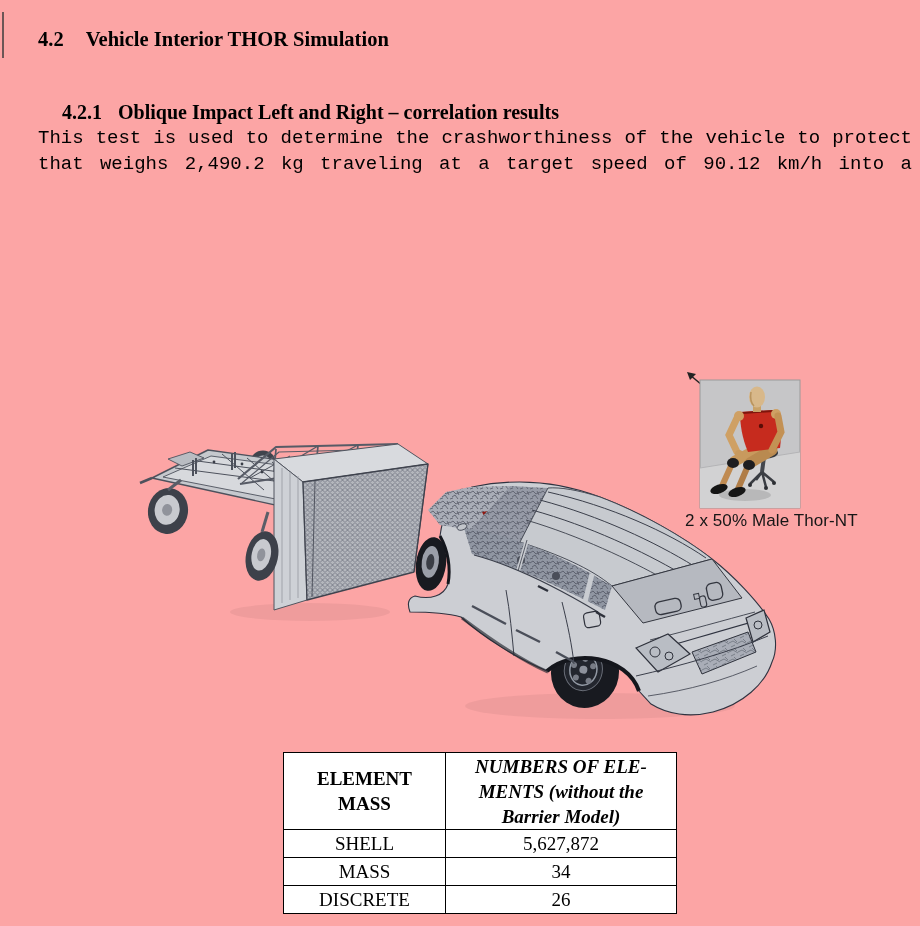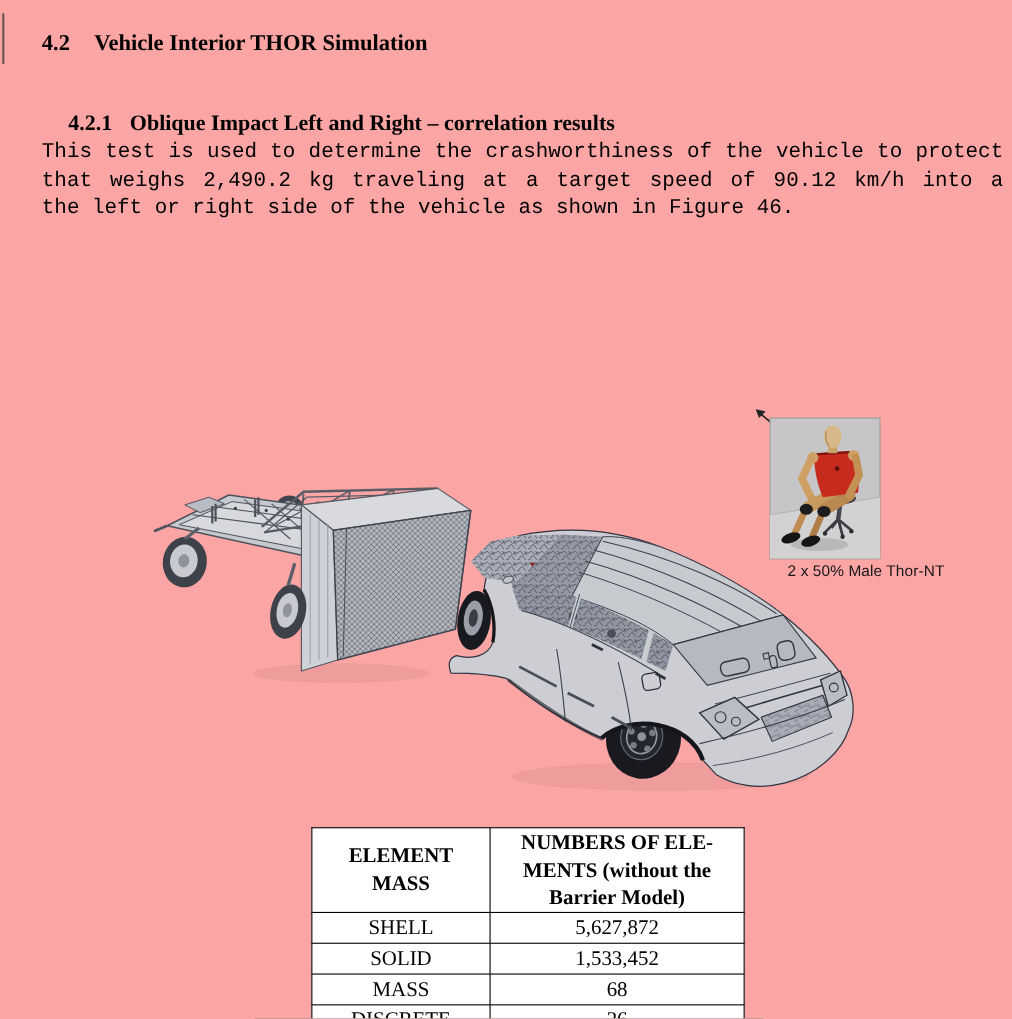--- a/index.html
+++ b/index.html
@@ -27,43 +27,43 @@
   .jline{
     display:block;height:25.5px;line-height:25.5px;overflow:hidden;
     text-align:justify;text-align-last:justify;
     white-space:normal;
   }
   .jline.last{text-align-last:left;}
   #para1{top:126px;font-family:Liberation Mono, monospace;}
   #para2{top:280px;}
   #figure-area{position:absolute;left:0;top:360px;width:920px;height:395px;}
   #figure-caption{
-    position:absolute;left:716px;top:511px;
+    position:absolute;left:685px;top:511px;
     font-family:"Liberation Sans", sans-serif;
-    font-size:14px;color:#161616;letter-spacing:0.1px;
+    font-size:17px;color:#161616;letter-spacing:0.1px;
     white-space:nowrap;
   }
   #elements-table-wrap{position:absolute;left:283px;top:752px;}
   table.elements{
     border-collapse:collapse;table-layout:fixed;
     font-family:"Liberation Serif", serif;color:#000;
     background:#fff;
   }
   table.elements td{
     border:1.5px solid #000;
     text-align:center;vertical-align:middle;
     padding:0 2px;
   }
   table.elements .hdr{
     font-weight:bold;font-size:19px;line-height:25px;
     white-space:pre-line;height:76px;
   }
   table.elements .cell{font-size:19px;height:27px;line-height:27px;}
   .col-type{width:157px;}
-  .col-num{width:226px;}
+  .col-num{width:226px;font-style:italic;}
   #scan-artifact{
     position:absolute;left:2px;top:12px;width:2px;height:46px;
     background:#3c3c3c;opacity:.75;
   }
 </style>
 </head>
 <body>
 
 <div id="page">
 
@@ -73,21 +73,20 @@
     <span>4.2</span><span class="htab1"></span><span>Vehicle Interior THOR Simulation</span>
   </div>
 
   <div class="h2">
     <span>4.2.1</span><span class="htab2"></span><span>Oblique Impact Left and Right – correlation results</span>
   </div>
 
   <div id="para1" class="para">
     <span class="jline">This test is used to determine the crashworthiness of the vehicle to protect occupants in offset</span>
     <span class="jline">that weighs 2,490.2 kg traveling at a target speed of 90.12 km/h into a stationary vehicle. The</span>
-    <span class="jline last">the left or right side of the vehicle as shown in Figure 46.</span>
   </div>
 
   <div id="para2" class="para">
   </div>
 
   <div id="figure-area">
     <svg width="920" height="395" viewBox="0 0 920 395">
       <defs>
         <pattern id="honey" width="5" height="5" patternUnits="userSpaceOnUse">
           <rect width="5" height="5" fill="#b4b7bd"></rect>
@@ -315,26 +314,22 @@
 MASS</td>
           <td class="hdr col-num">NUMBERS OF ELE-
 MENTS (without the
 Barrier Model)</td>
         </tr>
         <tr>
           <td class="cell">SHELL</td>
           <td class="cell">5,627,872</td>
         </tr>
         <tr>
-          <td class="cell">SOLID</td>
-          <td class="cell">1,533,452</td>
-        </tr>
-        <tr>
           <td class="cell">MASS</td>
-          <td class="cell">68</td>
+          <td class="cell">34</td>
         </tr>
         <tr>
           <td class="cell">DISCRETE</td>
           <td class="cell">26</td>
         </tr>
       </tbody>
     </table>
   </div>
 
 </div>

